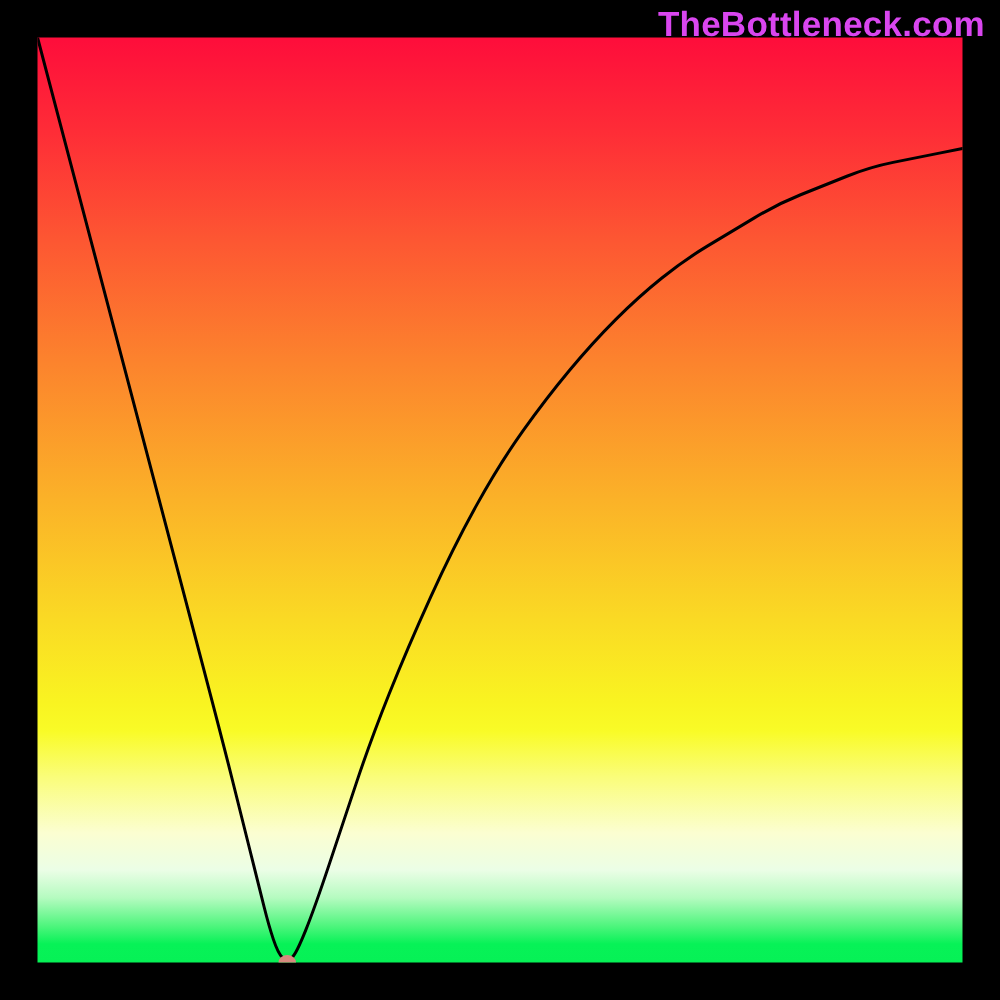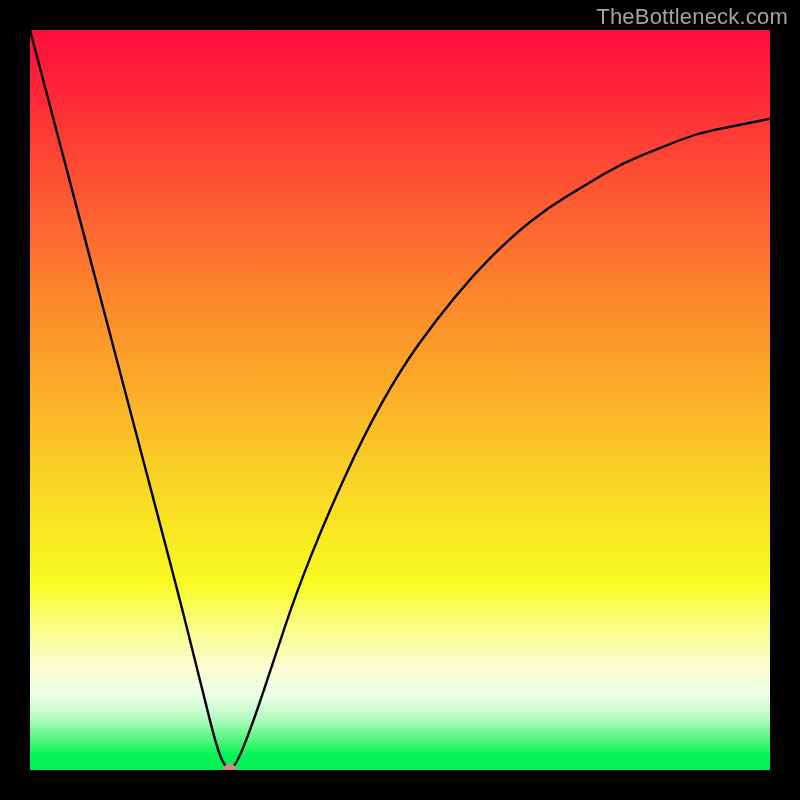--- a/index.html
+++ b/index.html
@@ -40,23 +40,23 @@
       #b5fbc0 93%,
       #50f57e 96%,
       #07f257 98%,
       #06f156 100%
     );
   }
   .watermark {
     position: absolute;
     top: 4px;
     right: 12px;
-    color: #a3a3a3;
-    font-size: 22px;
-    font-weight: 400;
+    color: #d946ef;
+    font-size: 28px;
+    font-weight: 700;
     letter-spacing: 0.2px;
     user-select: none;
   }
   svg.curve {
     position: absolute;
     left: 0;
     top: 0;
     width: 740px;
     height: 740px;
   }

